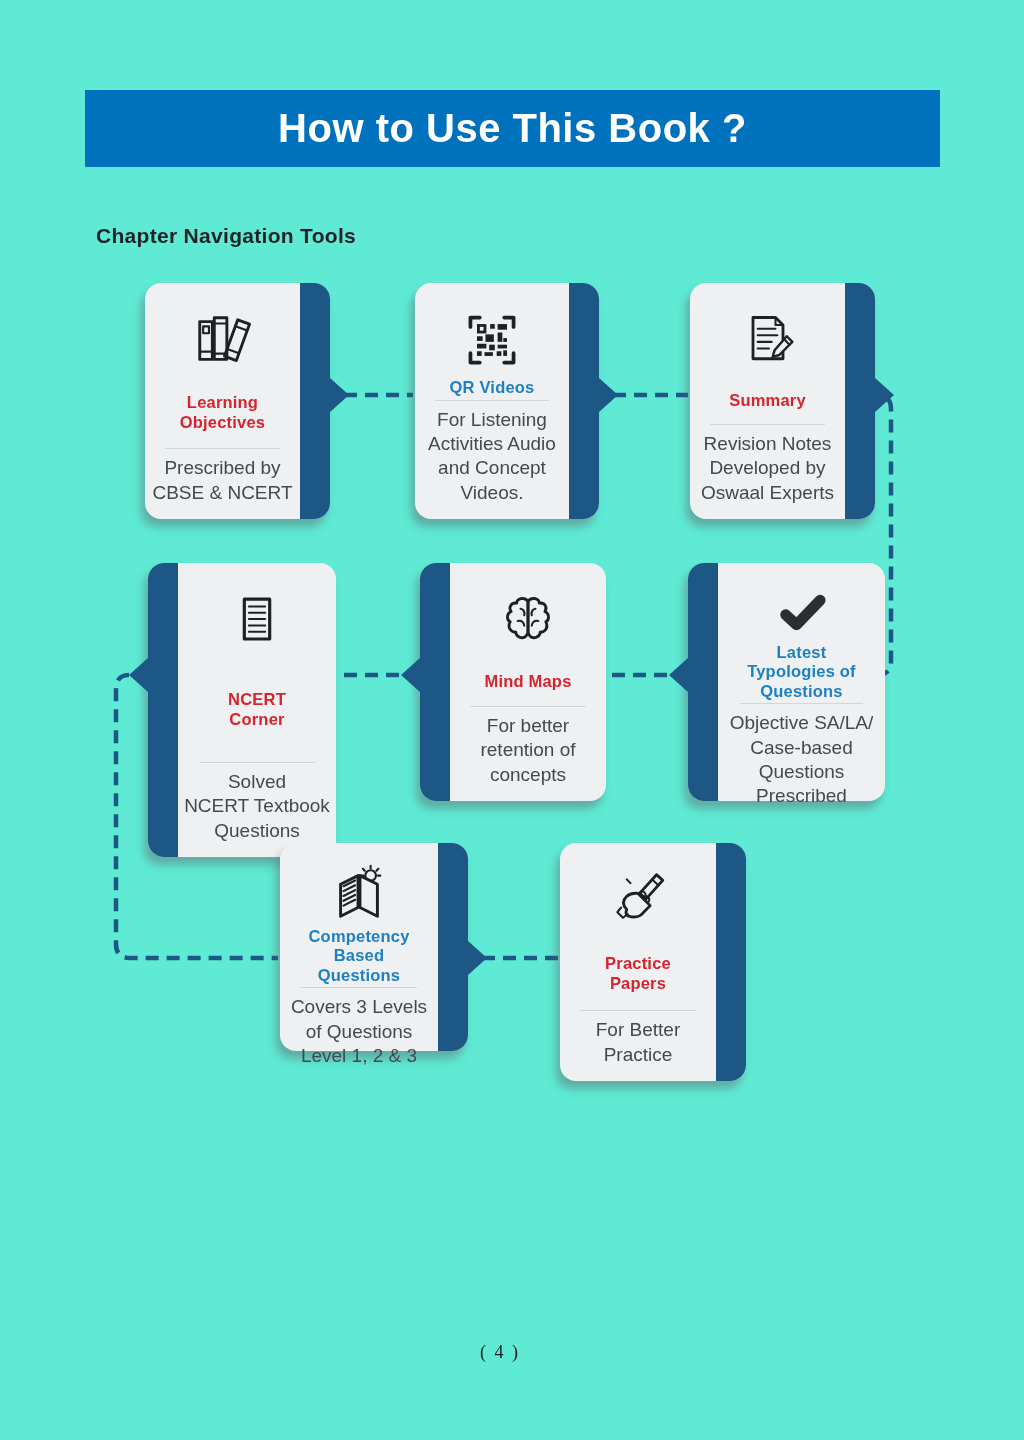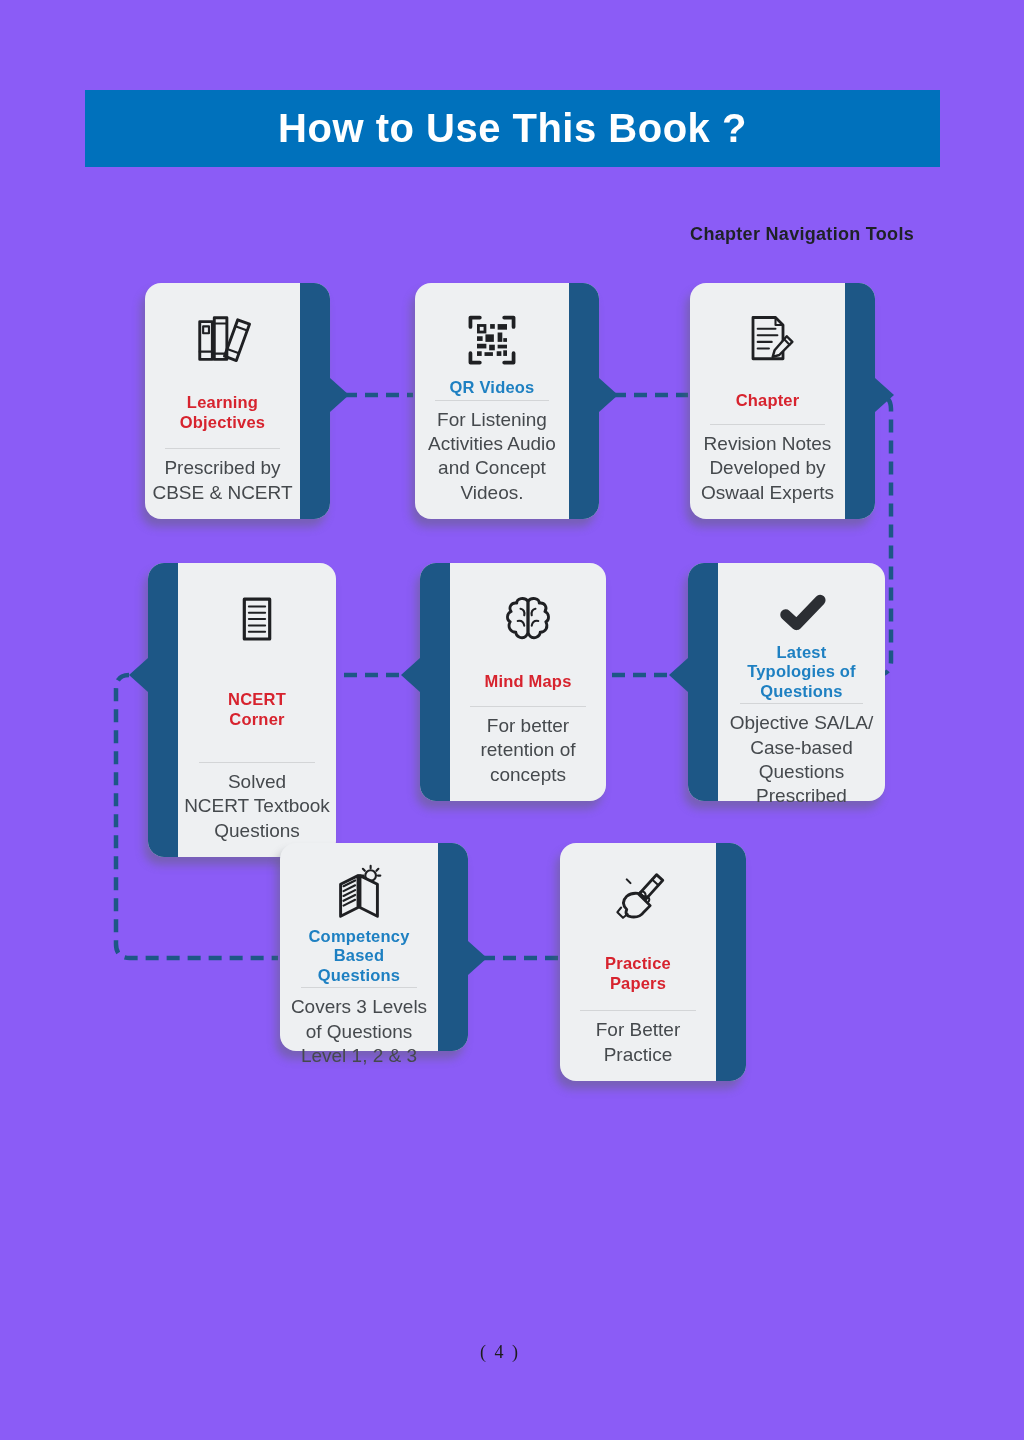--- a/index.html
+++ b/index.html
@@ -1,30 +1,30 @@
 <!DOCTYPE html>
 <html><head>
 <meta charset="utf-8">
 <style>
   html,body { margin:0; padding:0; background:#ffffff; }
   .page {
     position:relative; width:1024px; height:1440px; margin:0 auto;
-    background:#8b5cf6; overflow:hidden;
+    background:#5eead4; overflow:hidden;
     font-family:"Liberation Sans","DejaVu Sans",sans-serif;
   }
   .header-bar {
     position:absolute; left:85px; top:90px; width:855px; height:77px;
     background:#0071bc; display:flex; align-items:center; justify-content:center;
   }
   .header-bar .title-text {
     color:#ffffff; font-size:40px; font-weight:700; letter-spacing:0.5px;
   }
   .subtitle {
-    position:absolute; left:86px; top:224px; width:828px; text-align:right;
-    font-size:18px; font-weight:700; color:#1e2226; letter-spacing:0.3px;
+    position:absolute; left:96px; top:224px; width:828px; text-align:left;
+    font-size:21px; font-weight:700; color:#1e2226; letter-spacing:0.3px;
   }
   .connectors { position:absolute; left:0; top:0; z-index:1; pointer-events:none; }
   .connectors path { fill:none; stroke:#1d5786; stroke-width:4.5; stroke-dasharray:13 8; }
 
   .card {
     position:absolute; z-index:2; background:#eef0f2; border-radius:16px;
     box-shadow:-4px 8px 9px rgba(95,100,106,0.45);
     padding-left:28px;
   }
   .card .bar { position:absolute; top:0; bottom:0; width:30px; background:#1d5786; z-index:3; }
@@ -172,21 +172,21 @@
           <line x1="21" y1="20" x2="40" y2="20" class="thin"></line>
           <line x1="21" y1="27" x2="42" y2="27" class="thin"></line>
           <line x1="21" y1="34" x2="36" y2="34" class="thin"></line>
           <line x1="21" y1="41" x2="33" y2="41" class="thin"></line>
           <g class="thin">
             <path d="M52 28 L58 34 L44 48 L37 50 L39 43 Z" fill="#eef0f2" stroke-width="2.6"></path>
             <line x1="49" y1="31" x2="55" y2="37"></line>
           </g>
         </svg>
       </div>
-      <div class="card-title red">Chapter</div>
+      <div class="card-title red">Summary</div>
       <div class="divider"></div>
       <div class="card-desc">Revision Notes
 Developed by
 Oswaal Experts</div>
     </div>
   </div>
 
   <div class="card c4 bar-left">
     <div class="bar">
         <div class="tip tip-left"></div>

